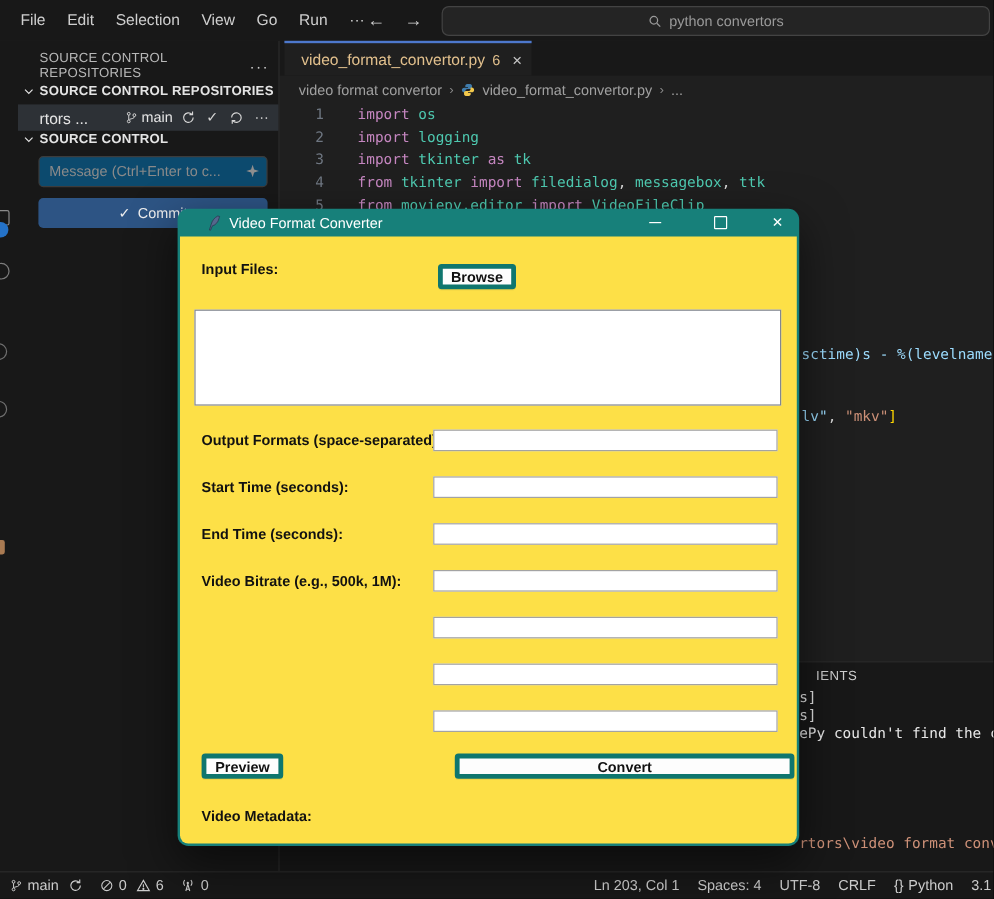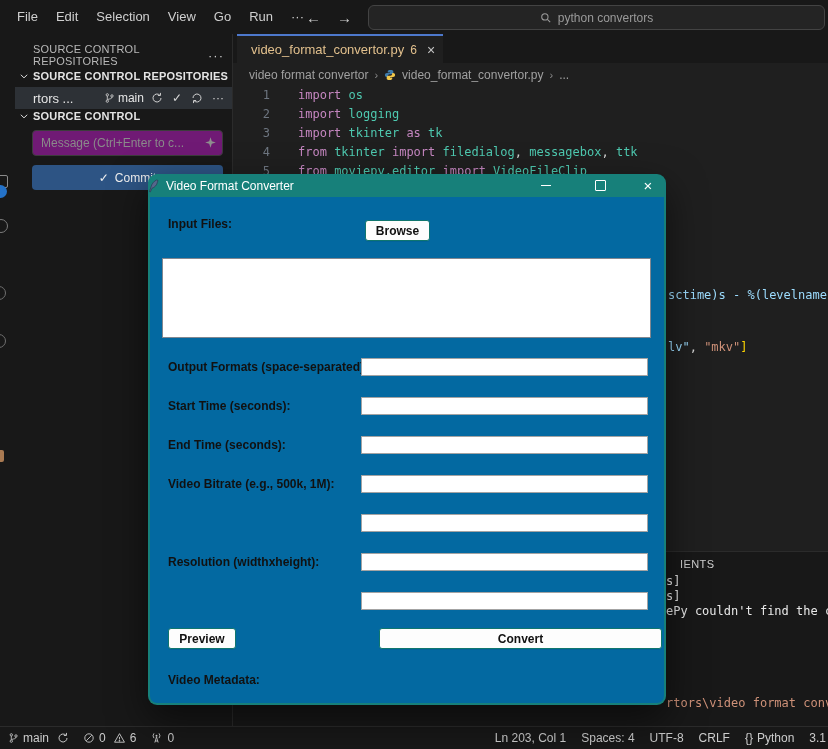--- a/index.html
+++ b/index.html
@@ -32,21 +32,21 @@
   .side-title .ellipsis{font-size:13px;color:#cfcfcf;letter-spacing:1px;}
   .section-head{position:absolute;left:4px;display:flex;align-items:center;gap:4px;
     font-size:11px;font-weight:700;color:#e4e4e4;letter-spacing:.2px;}
   .sec1{top:36px;} .sec2{top:76px;}
   .repo-row{position:absolute;left:0;right:0;top:53px;height:22px;background:#2d3136;
     display:flex;align-items:center;gap:7px;padding:0 8px 0 18px;box-sizing:border-box;
     font-size:13px;color:#e5e5e5;}
   .repo-name{flex:1;white-space:nowrap;overflow:hidden;}
   .repo-branch{display:flex;align-items:center;gap:3px;font-size:12px;}
   .repo-icons{display:flex;align-items:center;gap:9px;color:#d5d5d5;font-size:12px;}
-  .msg-input{position:absolute;left:17px;right:9px;top:96px;height:26px;background:#701a75;
+  .msg-input{position:absolute;left:17px;right:9px;top:96px;height:26px;background:#0c4a6e;
     border:1px solid #3c3c3c;border-radius:4px;box-sizing:border-box;color:#bbb;font-size:12px;
     padding:0 24px 0 8px;font-family:"Liberation Sans",sans-serif;}
   .msg-input::placeholder{color:#8a8a8a;}
   .sparkle{position:absolute;right:15px;top:102px;}
   .commit-btn{position:absolute;left:17px;right:9px;top:131px;height:25px;background:#2d5484;
     border:none;border-radius:4px;color:#efefef;font-size:12px;display:flex;align-items:center;
     justify-content:center;gap:6px;font-family:"Liberation Sans",sans-serif;}
   
   .editor{position:absolute;left:232px;top:34px;right:0;bottom:22px;background:#1f1f1f;}
   .tabbar{position:absolute;left:0;top:0;right:0;height:29px;background:#181818;}
@@ -76,33 +76,33 @@
     font-size:12px;color:#ce9178;white-space:pre;}
   
   .statusbar{position:absolute;left:0;bottom:0;width:828px;height:22px;background:#181818;
     border-top:1px solid #2b2b2b;font-size:12px;color:#cccccc;overflow:hidden;z-index:4;}
   .sb-left{position:absolute;left:8px;top:0;height:22px;display:flex;align-items:center;gap:14px;}
   .sb-right{position:absolute;right:2px;top:0;height:22px;display:flex;align-items:center;gap:15px;}
   .sb-item{display:flex;align-items:center;gap:4px;white-space:nowrap;}
   
   .dialog{position:absolute;left:148px;top:174px;width:518px;height:531px;background:#17807a;
     border-radius:9px;box-shadow:0 14px 38px rgba(0,0,0,.55);z-index:20;}
-  .dlg-titlebar{position:relative;height:23px;display:flex;align-items:center;gap:7px;padding-left:0;}
+  .dlg-titlebar{position:relative;height:23px;display:flex;align-items:center;gap:7px;padding-left:25px;}
   .dlg-title{font-size:12px;color:#fff;}
   .dlg-ctl{position:absolute;top:0;width:34px;height:23px;display:flex;align-items:center;justify-content:center;}
   .ctl-min{left:381px;} .ctl-max{left:435px;} .ctl-close{left:483px;}
   .glyph-min{width:10px;height:1px;background:#fff;}
   .glyph-max{width:9px;height:9px;border:1px solid #fff;border-radius:1px;}
   .glyph-close{color:#fff;font-size:15px;line-height:1;}
-  .dlg-content{position:absolute;left:2px;right:2px;top:23px;bottom:2px;background:#0369a1;
+  .dlg-content{position:absolute;left:2px;right:2px;top:23px;bottom:2px;background:#fde047;
     border-radius:0 0 7px 7px;color:#000;}
   .dlg-label{position:absolute;font-size:12px;font-weight:600;color:#111;line-height:18px;}
   .lbl-input-files{left:18px;top:18px;}
   .lbl-metadata{left:18px;top:474px;}
-  .tk-btn{position:absolute;background:#fdfdfd;border:1px solid #0f766e;border-radius:3px;
+  .tk-btn{position:absolute;background:#fdfdfd;border:4px solid #0f766e;border-radius:3px;
     font-size:12px;font-weight:600;color:#111;font-family:"Liberation Sans",sans-serif;
     display:flex;align-items:center;justify-content:center;box-shadow:0 1px 0 rgba(0,0,0,.05);}
   .btn-browse{left:215px;top:23px;width:65px;height:21px;}
   .btn-preview{left:18px;top:431px;width:68px;height:21px;}
   .btn-convert{left:213px;top:431px;width:283px;height:21px;margin-left:16px;}
   .listbox{position:absolute;left:12px;top:61px;width:489px;height:80px;background:#fff;
     border:1px solid #828790;box-sizing:border-box;}
   .field-row{position:absolute;left:0;right:0;height:18px;}
   .field-label{position:absolute;left:18px;font-size:12px;font-weight:600;color:#111;line-height:18px;}
   .field-input{position:absolute;left:211px;width:287px;height:18px;background:#fff;
@@ -317,21 +317,20 @@
             <input class="field-input" style="">
           </div>
           <div class="field-row" style="top: 278px;">
             <span class="field-label">Video Bitrate (e.g., 500k, 1M):</span>
             <input class="field-input" style="">
           </div>
           <div class="field-row" style="top: 317px;">
             <input class="field-input" style="">
           </div>
           <div class="field-row" style="top: 356px;">
-            <span class="field-label">Resolution (widthxheight):</span>
             <input class="field-input" style="">
           </div>
           <div class="field-row" style="top: 395px;">
             <input class="field-input" style="">
           </div>
         </div>
       <button class="tk-btn btn-preview">Preview</button>
       <button class="tk-btn btn-convert">Convert</button>
       <span class="dlg-label lbl-metadata">Video Metadata:</span>
     </div>

